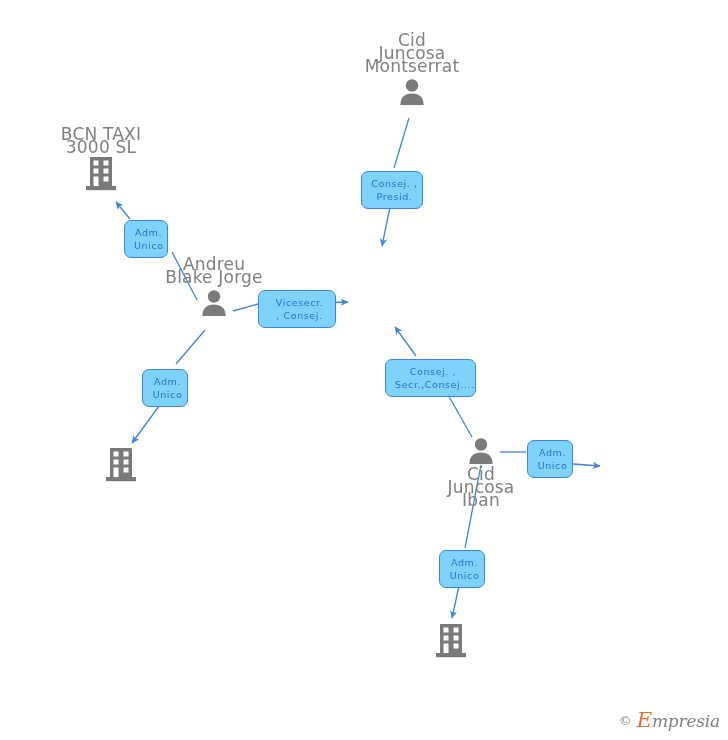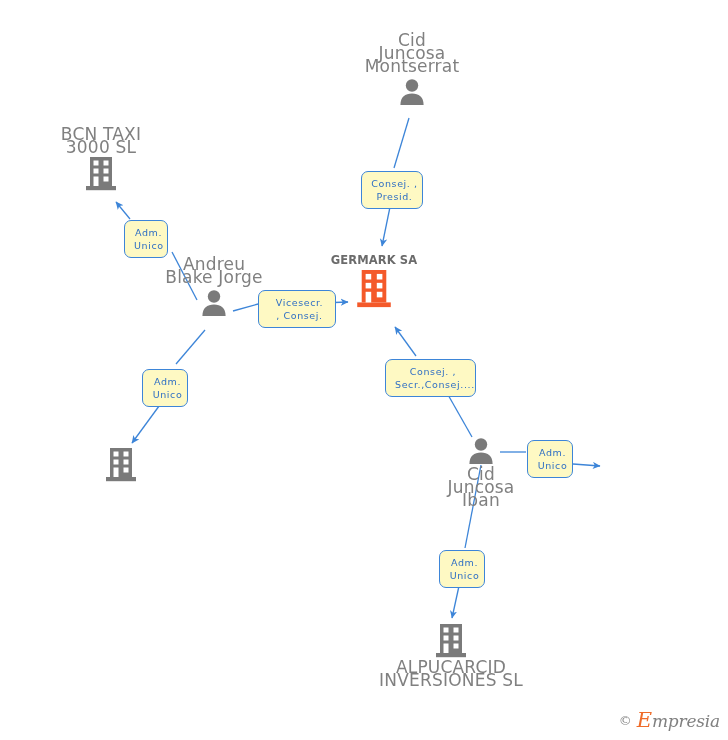--- a/index.html
+++ b/index.html
@@ -60,21 +60,21 @@
   .bld { width: 30px; height: 34px; display:block; margin:0 auto; }
   .bld-main { width: 34px; height: 38px; }
   .person { width: 30px; height: 30px; display:block; margin:0 auto; }
 
   
   .chip {
     position: absolute;
     box-sizing: border-box;
     border: 1px solid #3d85d8;
     border-radius: 7px;
-    background: #fef9c3;
+    background: #7dd3fc;
     color: #2f6fc4;
     font-size: 9.5px;
     line-height: 13px;
     letter-spacing: .6px;
     text-align: center;
     padding: 5px 4px 5px 9px;
     white-space: pre-line;
     box-shadow: 0 0 0 0 rgba(0,0,0,0);
   }
 
@@ -160,35 +160,20 @@
         <rect x="7.5" y="3.5" width="5" height="5" fill="#ffffff"></rect>
         <rect x="17.5" y="3.5" width="5" height="5" fill="#ffffff"></rect>
         <rect x="7.5" y="11.5" width="5" height="5" fill="#ffffff"></rect>
         <rect x="17.5" y="11.5" width="5" height="5" fill="#ffffff"></rect>
         <rect x="7.5" y="19.5" width="5" height="9.5" fill="#ffffff"></rect>
         <rect x="17.5" y="19.5" width="5" height="5" fill="#ffffff"></rect>
       </svg>
     </span>
   </div>
 
-  <div class="node" style="left:374px; top:254px;">
-    <span class="node-label above center-label">GERMARK SA</span>
-    <span class="glyph">
-      <svg class="bld bld-main" viewBox="0 0 30 34">
-        <rect x="4" y="0" width="22" height="29" fill="#f4592a"></rect>
-        <rect x="0" y="29" width="30" height="4.2" fill="#f4592a"></rect>
-        <rect x="7.5" y="3.5" width="5" height="5" fill="#ffffff"></rect>
-        <rect x="17.5" y="3.5" width="5" height="5" fill="#ffffff"></rect>
-        <rect x="7.5" y="11.5" width="5" height="5" fill="#ffffff"></rect>
-        <rect x="17.5" y="11.5" width="5" height="5" fill="#ffffff"></rect>
-        <rect x="7.5" y="19.5" width="5" height="9.5" fill="#ffffff"></rect>
-        <rect x="17.5" y="19.5" width="5" height="5" fill="#ffffff"></rect>
-      </svg>
-    </span>
-  </div>
 
   <div class="node" style="left:214px; top:258px;">
     <span class="node-label above">Andreu
 Blake Jorge</span>
     <span class="glyph">
       <svg class="person" viewBox="0 0 30 30">
         <circle cx="15" cy="9.5" r="6.2" fill="#7a7a7a"></circle>
         <path d="M3.4,29 C3.4,21.2 8.2,17.6 15,17.6 C21.8,17.6 26.6,21.2 26.6,29 Z" fill="#7a7a7a"></path>
       </svg>
     </span>
@@ -228,22 +213,20 @@
         <rect x="4" y="0" width="22" height="29" fill="#7a7a7a"></rect>
         <rect x="0" y="29" width="30" height="4.2" fill="#7a7a7a"></rect>
         <rect x="7.5" y="3.5" width="5" height="5" fill="#ffffff"></rect>
         <rect x="17.5" y="3.5" width="5" height="5" fill="#ffffff"></rect>
         <rect x="7.5" y="11.5" width="5" height="5" fill="#ffffff"></rect>
         <rect x="17.5" y="11.5" width="5" height="5" fill="#ffffff"></rect>
         <rect x="7.5" y="19.5" width="5" height="9.5" fill="#ffffff"></rect>
         <rect x="17.5" y="19.5" width="5" height="5" fill="#ffffff"></rect>
       </svg>
     </span>
-    <span class="node-label below">ALPUCARCID
-INVERSIONES SL</span>
   </div>
 
   <div class="chip" style="left:361px; top:171px; width:62px;">Consej. ,
 Presid.</div>
 
   <div class="chip" style="left:124px; top:220px; width:44px;">Adm.
 Unico</div>
 
   <div class="chip" style="left:258px; top:290px; width:78px;">Vicesecr.
 , Consej.</div>

